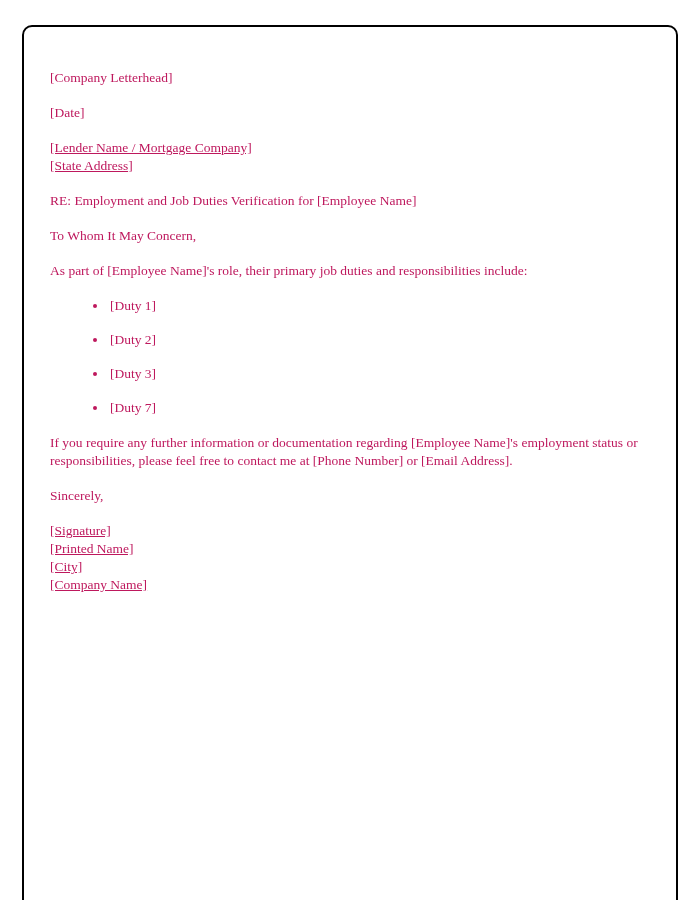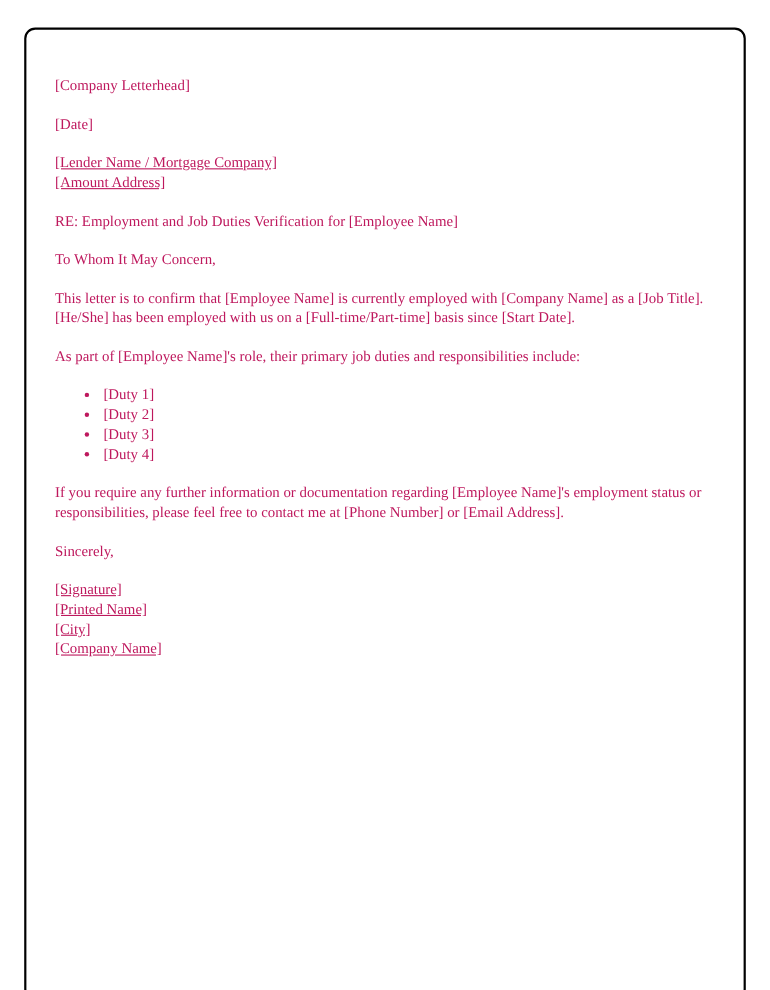--- a/index.html
+++ b/index.html
@@ -39,52 +39,51 @@
   .line {
     margin: 0;
     text-decoration: underline;
   }
   ul.duties {
     margin: 0 0 17px 0;
     padding-left: 42px;
     list-style-type: disc;
   }
   ul.duties li {
-    margin: 0;
+    margin: 16px;
     padding-left: 2px;
   }
 </style>
 </head>
 <body>
 
 <div class="canvas">
   <div class="sheet">
 
     <p class="para">[Company Letterhead]</p>
 
     <p class="para">[Date]</p>
 
     <div class="block">
       <div class="line">[Lender Name / Mortgage Company]</div>
-      <div class="line">[Amount Address]</div>
+      <div class="line">[State Address]</div>
     </div>
 
     <p class="para">RE: Employment and Job Duties Verification for [Employee Name]</p>
 
     <p class="para">To Whom It May Concern,</p>
 
-    <p class="para">This letter is to confirm that [Employee Name] is currently employed with [Company Name] as a [Job Title]. [He/She] has been employed with us on a [Full-time/Part-time] basis since [Start Date].</p>
 
     <p class="para">As part of [Employee Name]'s role, their primary job duties and responsibilities include:</p>
 
     <ul class="duties">
       <li>[Duty 1]</li>
       <li>[Duty 2]</li>
       <li>[Duty 3]</li>
-      <li>[Duty 4]</li>
+      <li>[Duty 7]</li>
     </ul>
 
 
     <p class="para">If you require any further information or documentation regarding [Employee Name]'s employment status or responsibilities, please feel free to contact me at [Phone Number] or [Email Address].</p>
 
     <p class="para">Sincerely,</p>
 
     <div class="block">
       <div class="line">[Signature]</div>
       <div class="line">[Printed Name]</div>

